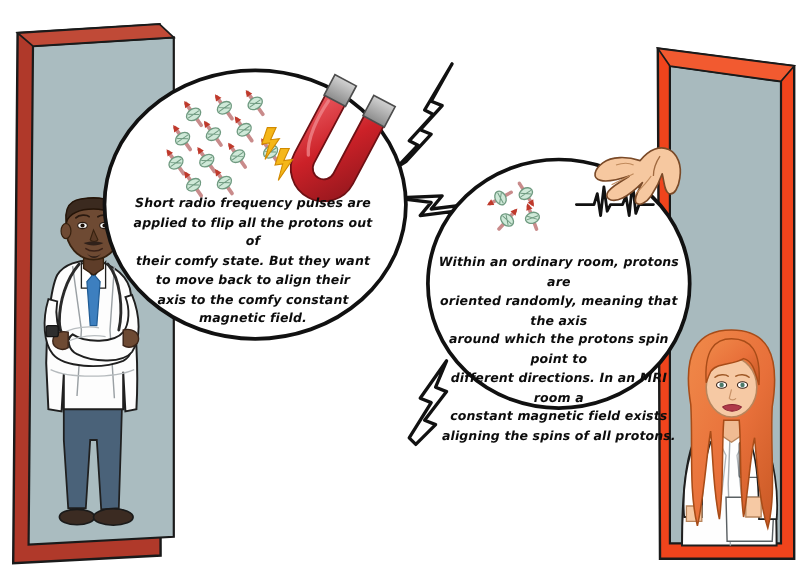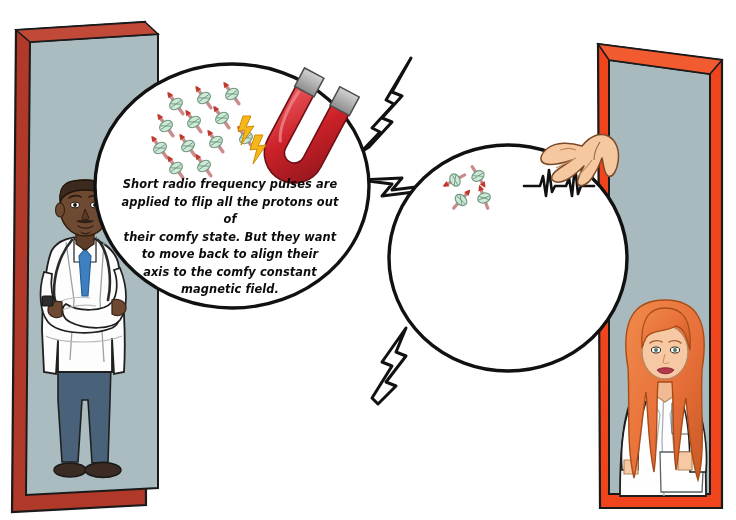--- a/index.html
+++ b/index.html
@@ -321,14 +321,20 @@
     </g>
   </svg>
 
   <div class="bubble-text" id="bubble-text-left">Short radio frequency pulses are
 applied to flip all the protons out of
 their comfy state. But they want
 to move back to align their
 axis to the comfy constant
 magnetic field.</div>
 
+  <div class="bubble-text" id="bubble-text-right">Within an ordinary room, protons are
+oriented randomly, meaning that the axis
+around which the protons spin point to
+different directions. In an MRI room a
+constant magnetic field exists
+aligning the spins of all protons.</div>
 
 </div>
 
 </body></html>

